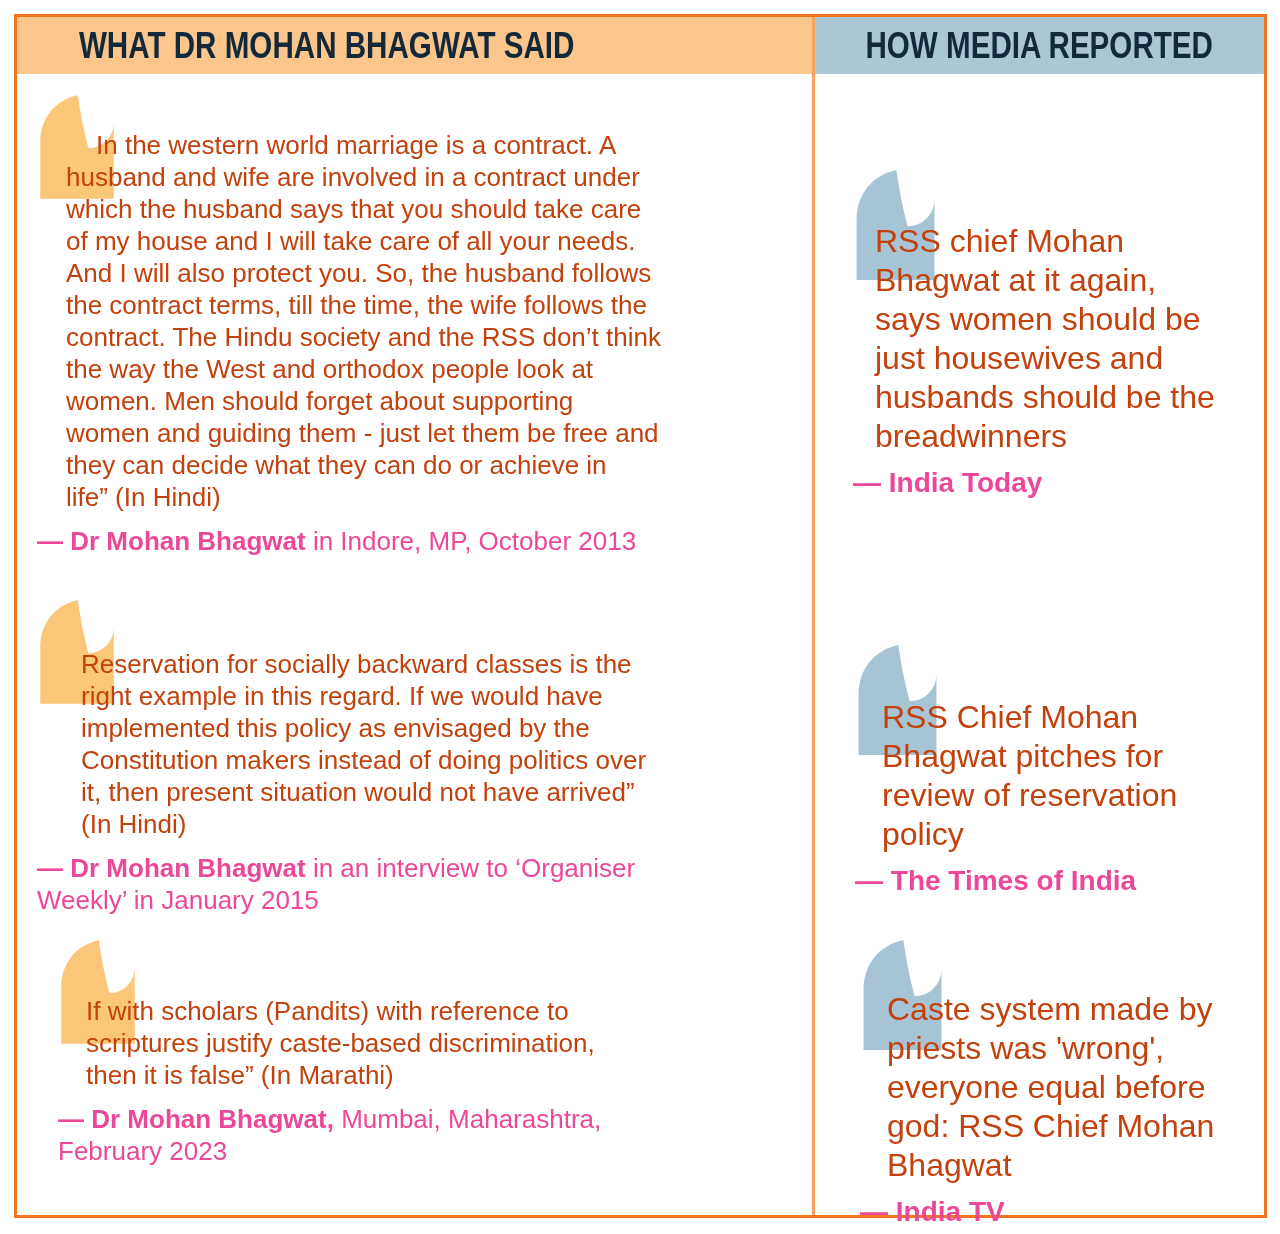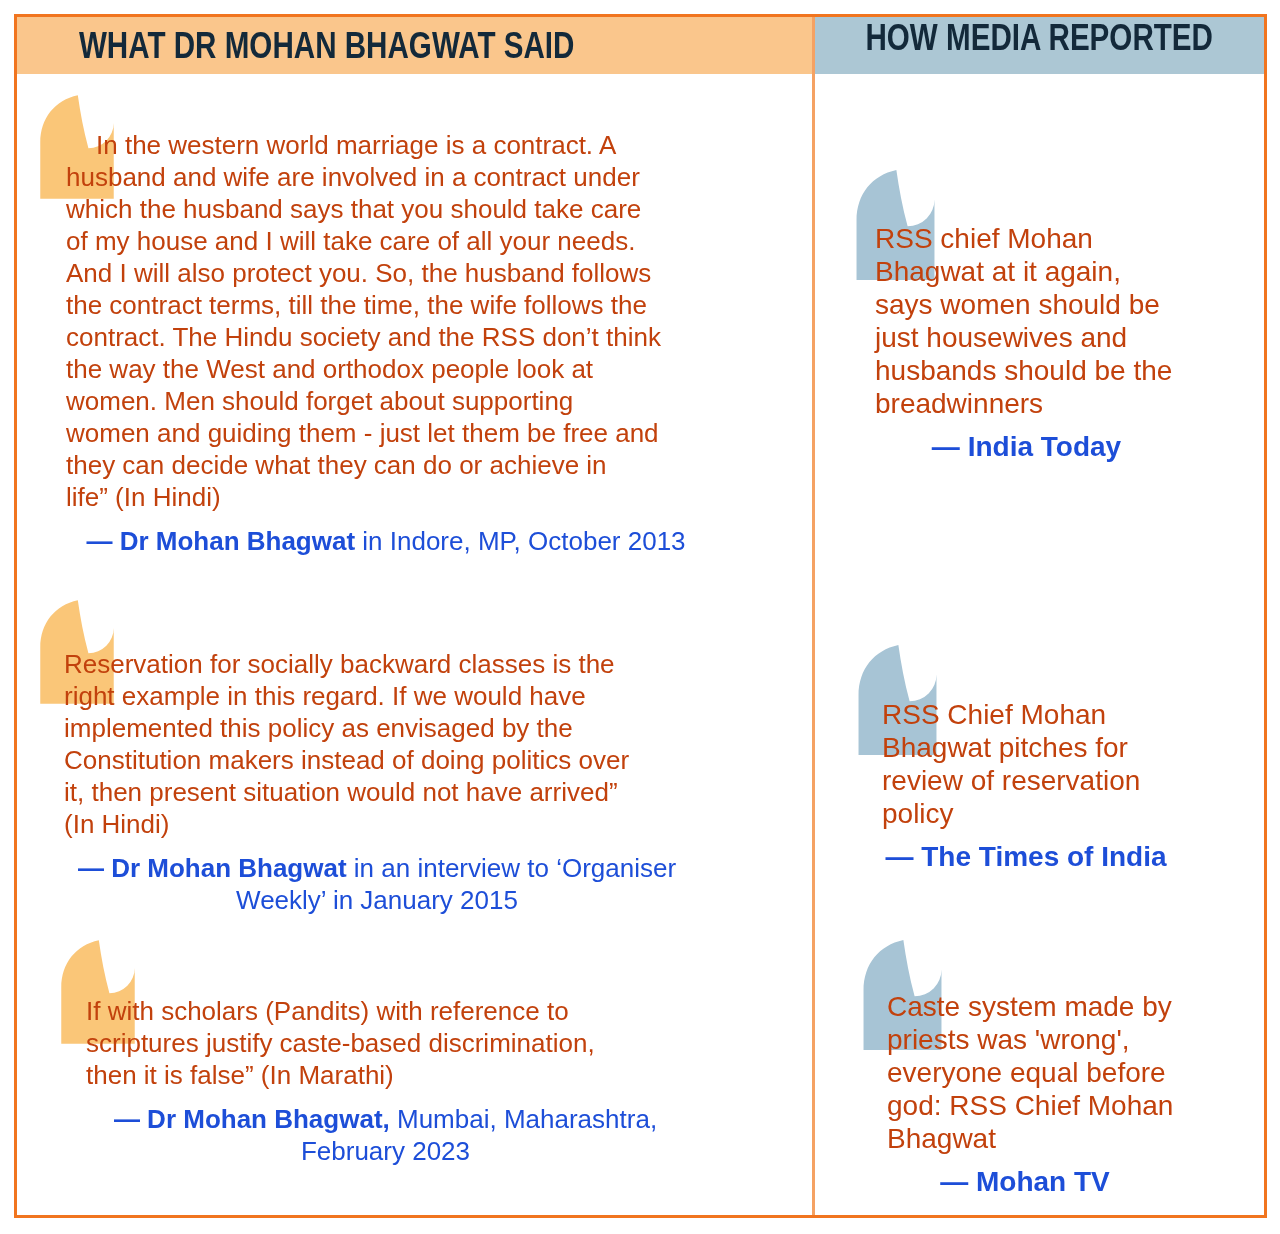--- a/index.html
+++ b/index.html
@@ -13,55 +13,55 @@
     width:1247px;height:1198px;
     border:3px solid #F1751F;
     background:#ffffff;
   }
   .header-left{
     position:absolute;left:0;top:0;width:930px;height:57px;
     background:#FAC68C;display:flex;align-items:center;justify-content:flex-start;
   }
   .header-right{
     position:absolute;left:798px;top:0;right:0;height:57px;
-    background:#ACC7D4;display:flex;justify-content:center;
+    background:#ACC7D4;display:flex;align-items:center;justify-content:center;
   }
   .divider{
     position:absolute;left:795px;top:0;bottom:0;width:3px;background:#F5A263;
   }
   .htitle{
     font-weight:700;font-size:37px;color:#13293A;letter-spacing:0px;
     display:inline-block;transform:scaleX(.8);white-space:nowrap;
   }
   .quote{position:absolute;}
   .qmark{position:absolute;z-index:1;}
   .qmark.orange path{fill:#FAC678;}
   .qmark.blue path{fill:#A7C4D5;}
   .qtext{
     position:relative;z-index:2;color:#c2410c;
     white-space:pre-line;
   }
   .said .qtext{font-size:26px;line-height:32px;}
-  .media .qtext{font-size:28px;line-height:33px;}
+  .media .qtext{font-size:32px;line-height:39px;}
   .indent-first{text-indent:30px;}
   .attr{
-    position:relative;z-index:2;color:#1d4ed8;text-align:center;
+    position:relative;z-index:2;color:#ec4899;text-align:left;
     white-space:pre-line;
   }
   .said .attr{font-size:26px;line-height:32px;margin-top:12px;}
   .media .attr{font-size:28px;line-height:33px;margin-top:10px;font-weight:700;}
   .attr-name{font-weight:700;}
   
   .q-l1{left:20px;top:78px;width:710px;}
   .q-l1 .qmark{left:0;top:0;}
   .q-l1 .qtext{margin-left:29px;margin-top:34px;}
   .q-l1 .attr{padding-right:12px;}
   .q-l2{left:20px;top:583px;width:710px;}
   .q-l2 .qmark{left:0;top:0;}
-  .q-l2 .qtext{margin-left:27px;margin-top:48px;}
+  .q-l2 .qtext{margin-left:44px;margin-top:48px;}
   .q-l2 .attr{padding-right:30px;}
   .q-l3{left:41px;top:923px;width:700px;}
   .q-l3 .qmark{left:0;top:0;}
   .q-l3 .qtext{margin-left:28px;margin-top:55px;}
   .q-l3 .attr{padding-right:45px;}
   .q-r1{left:836px;top:153px;width:392px;}
   .q-r1 .qmark{left:0;top:0;}
   .q-r1 .qtext{margin-left:22px;margin-top:52px;}
   .q-r1 .attr{padding-right:45px;}
   .q-r2{left:838px;top:628px;width:392px;}
@@ -156,16 +156,16 @@
 
   <div class="quote media q-r3">
     <svg class="qmark blue" width="85" height="110" viewBox="0 0 98 127" aria-hidden="true">
       <path d="M50 0C22 6 4 28 4 58L4 127L94 127L94 34A31 31 0 0 1 63 65C57 43 53 21 50 0Z"></path>
     </svg>
     <div class="qtext">Caste system made by
 priests was 'wrong',
 everyone equal before
 god: RSS Chief Mohan
 Bhagwat</div>
-    <div class="attr">— Mohan TV</div>
+    <div class="attr">— India TV</div>
   </div>
 
 </div>
 
 </body></html>

